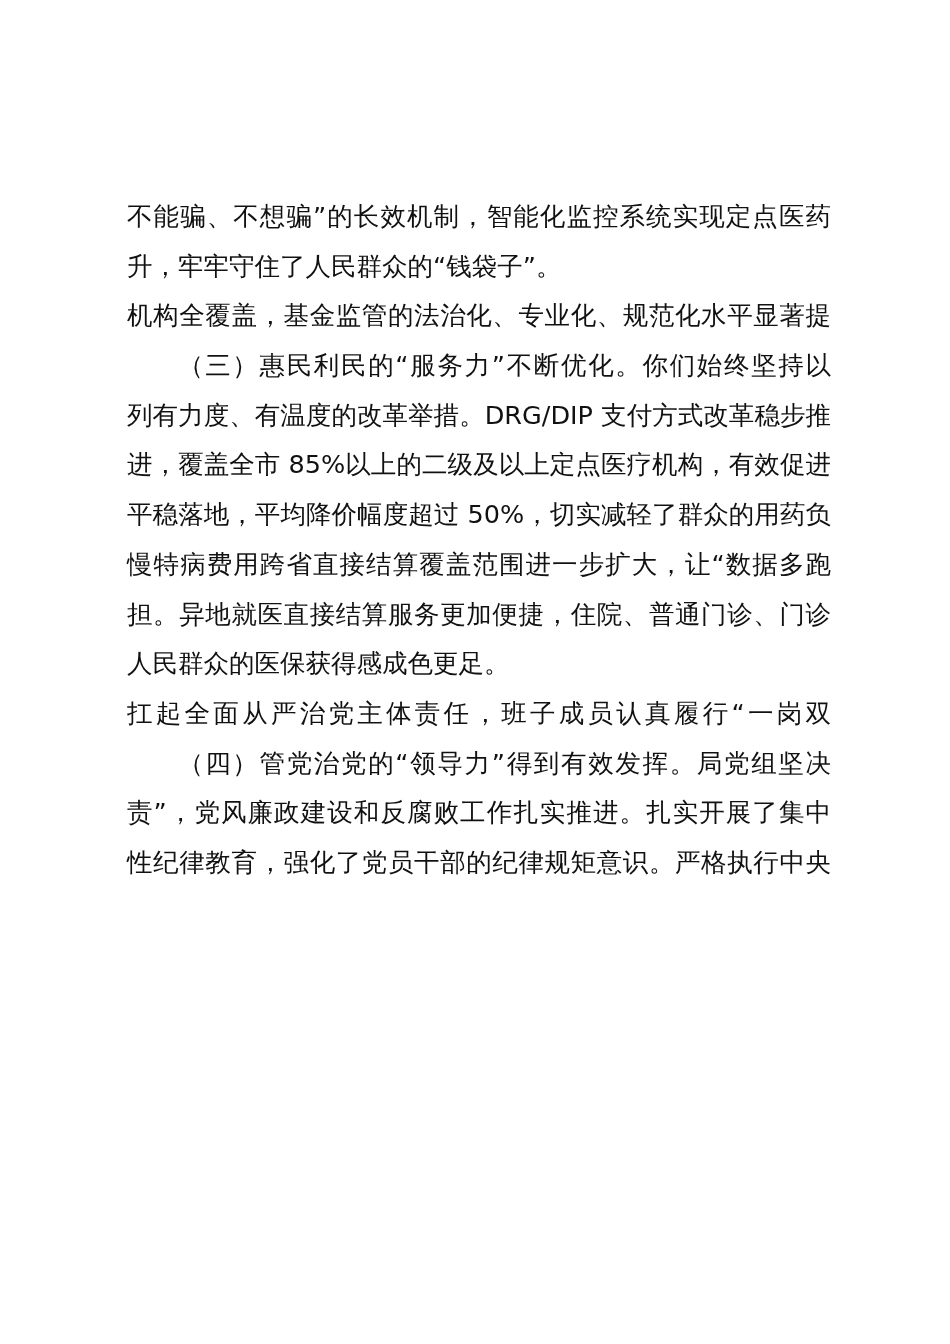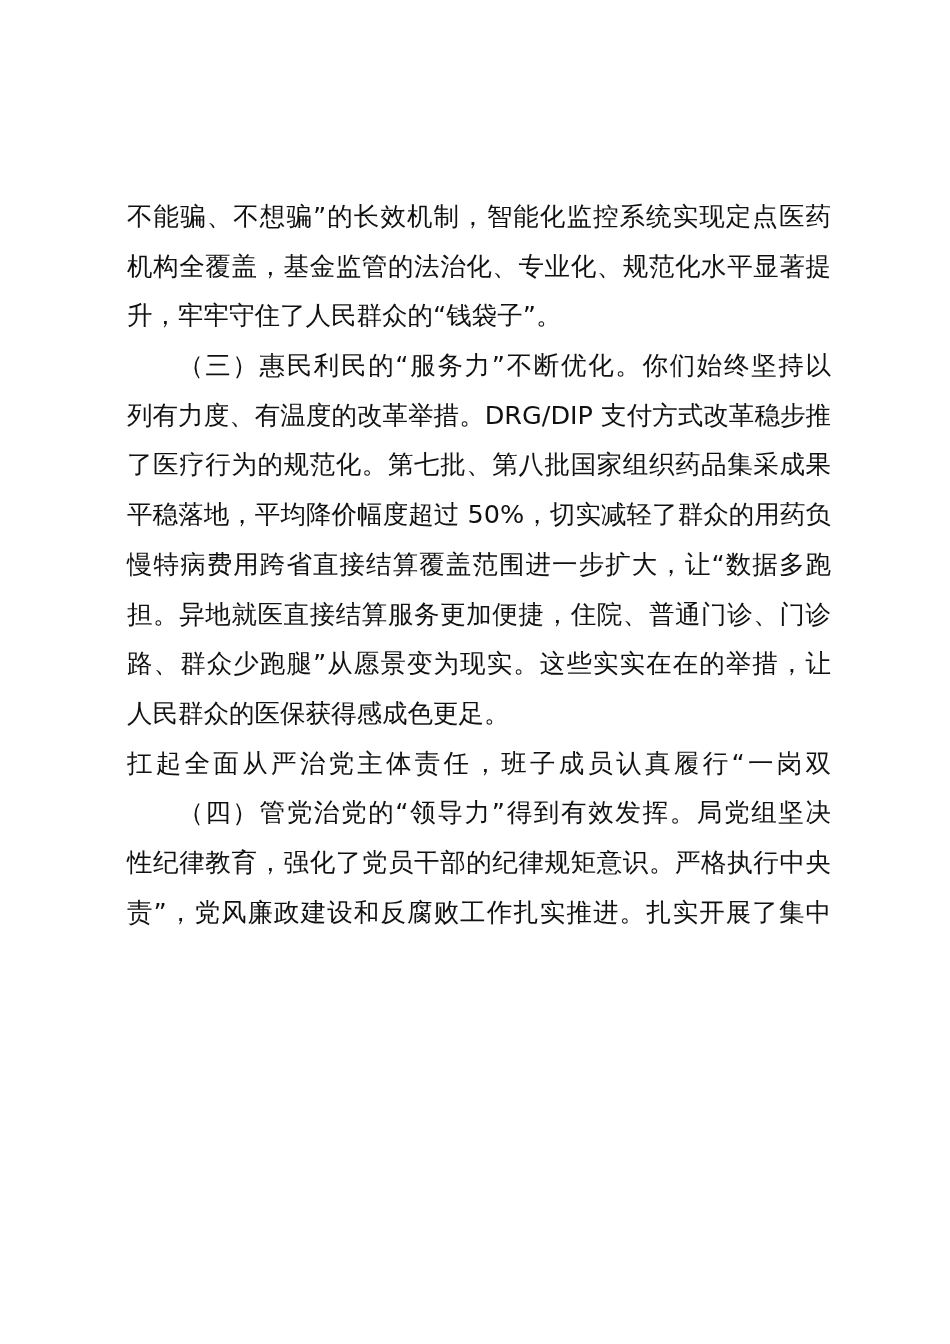--- a/index.html
+++ b/index.html
@@ -46,36 +46,35 @@
     }
   </style>
 </head>
 <body>
 
 <div class="page">
   <div class="text-block">
 
     <div class="paragraph">
       <div class="line">不能骗、不想骗”的长效机制，智能化监控系统实现定点医药</div>
+      <div class="line last">升，牢牢守住了人民群众的“钱袋子”。</div>
       <div class="line">机构全覆盖，基金监管的法治化、专业化、规范化水平显著提</div>
-      <div class="line last">升，牢牢守住了人民群众的“钱袋子”。</div>
     </div>
 
     <div class="paragraph">
       <div class="line indent">（三）惠民利民的“服务力”不断优化。你们始终坚持以</div>
       <div class="line">列有力度、有温度的改革举措。DRG/DIP 支付方式改革稳步推</div>
-      <div class="line">了医疗行为的规范化。第七批、第八批国家组织药品集采成果</div>
+      <div class="line">进，覆盖全市 85%以上的二级及以上定点医疗机构，有效促进</div>
       <div class="line">平稳落地，平均降价幅度超过 50%，切实减轻了群众的用药负</div>
       <div class="line">慢特病费用跨省直接结算覆盖范围进一步扩大，让“数据多跑</div>
       <div class="line">担。异地就医直接结算服务更加便捷，住院、普通门诊、门诊</div>
-      <div class="line">路、群众少跑腿”从愿景变为现实。这些实实在在的举措，让</div>
       <div class="line last">人民群众的医保获得感成色更足。</div>
     </div>
 
     <div class="paragraph">
       <div class="line">扛起全面从严治党主体责任，班子成员认真履行“一岗双</div>
       <div class="line indent">（四）管党治党的“领导力”得到有效发挥。局党组坚决</div>
+      <div class="line">责”，党风廉政建设和反腐败工作扎实推进。扎实开展了集中</div>
       <div class="line">性纪律教育，强化了党员干部的纪律规矩意识。严格执行中央</div>
-      <div class="line">责”，党风廉政建设和反腐败工作扎实推进。扎实开展了集中</div>
     </div>
 
   </div>
 </div>
 
 </body></html>

